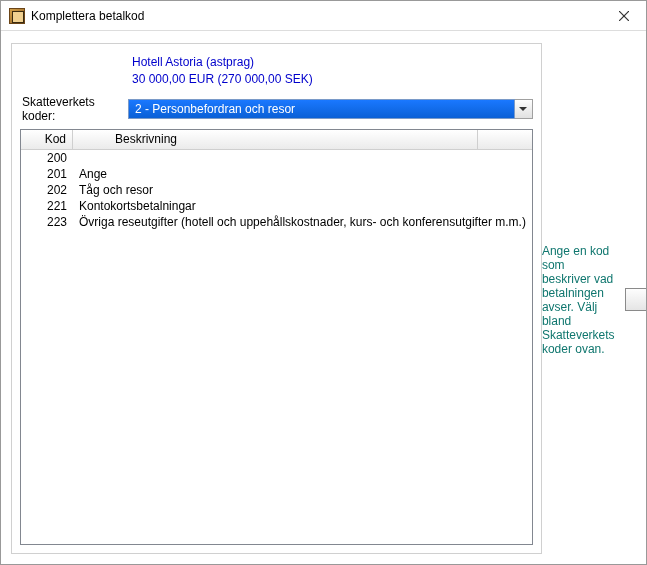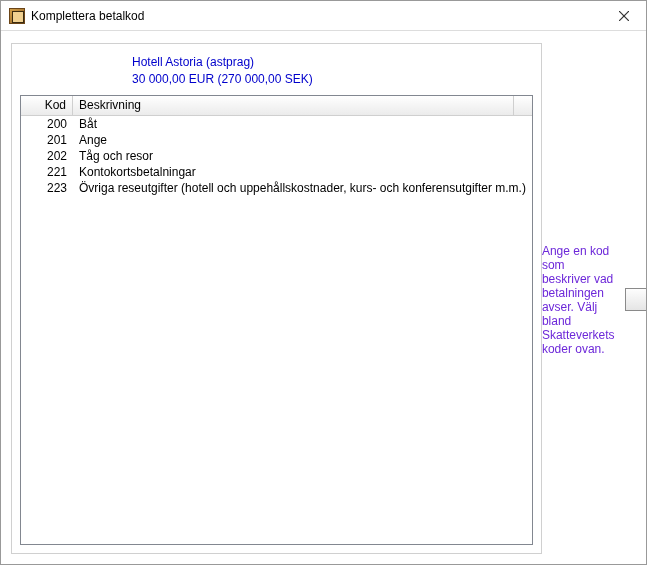--- a/index.html
+++ b/index.html
@@ -117,20 +117,21 @@
     background: #fff;
     overflow: hidden;
     display: flex;
     flex-direction: column;
   }
   .thead {
     display: flex;
     height: 20px;
     background: linear-gradient(#ffffff, #ebebeb);
     border-bottom: 1px solid #cfcfcf;
+    gap: 36px;
   }
   .thead .th {
     border-right: 1px solid #cfcfcf;
     padding: 2px 6px;
     display: flex;
     align-items: center;
   }
   .th.kod { width: 52px; justify-content: flex-end; }
   .th.besk { flex: 1; }
   .th.spacer { width: 18px; border-right: none; }
@@ -157,21 +158,21 @@
   }
 
   .footer {
     display: flex;
     align-items: center;
     margin-top: 8px;
     gap: 10px;
   }
   .hint {
     flex: 1;
-    color: #6d28d9;
+    color: #0f766e;
   }
   .ok-btn {
     width: 96px;
     height: 23px;
     border: 1px solid #8a8a8a;
     background: linear-gradient(#fdfdfd, #e5e5e5);
     font: inherit;
     cursor: pointer;
     position: relative;
   }
@@ -192,31 +193,41 @@
 </div>
 
 <div class="client">
   <div class="groupbox">
 
     <div class="info-block">
       <div>Hotell Astoria  (astprag)</div>
       <div>30 000,00 EUR  (270 000,00 SEK)</div>
     </div>
 
+    <div class="combo-row">
+      <label>Skatteverkets koder:</label>
+      <div class="combo">
+        <div class="combo-value">2     - Personbefordran och resor</div>
+        <div class="combo-btn">
+          <svg viewBox="0 0 8 8">
+            <polygon points="0,2 8,2 4,6" fill="#333"></polygon>
+          </svg>
+        </div>
+      </div>
+    </div>
 
     <div class="table-wrap">
       <div class="thead">
         <div class="th kod">Kod</div>
         <div class="th besk">Beskrivning</div>
         <div class="th spacer"></div>
       </div>
       <div class="tbody" id="tbody">
           <div class="tr">
             <div class="td kod">200</div>
-            <div class="td besk">Båt</div>
           </div>
           <div class="tr">
             <div class="td kod">201</div>
             <div class="td besk">Ange</div>
           </div>
           <div class="tr">
             <div class="td kod">202</div>
             <div class="td besk">Tåg och resor</div>
           </div>
           <div class="tr">

